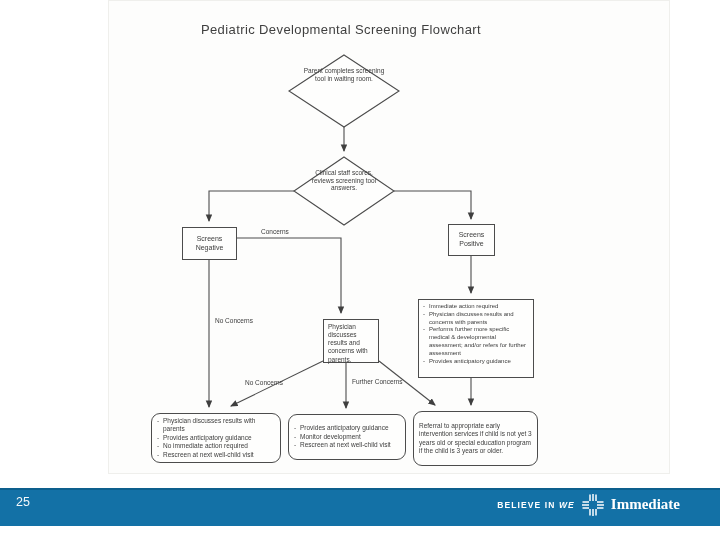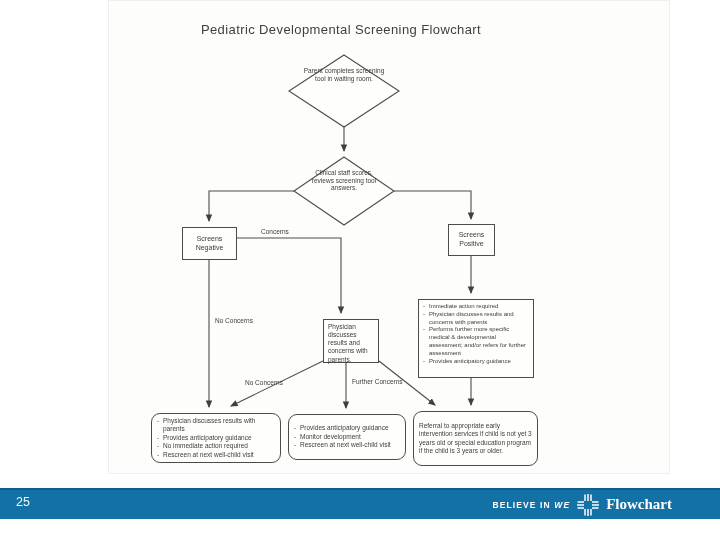--- a/index.html
+++ b/index.html
@@ -23,24 +23,24 @@
   .bullets{margin:0;padding:0;list-style:none;font-size:6px;line-height:1.3;color:#3c3c3c;text-align:left;}
   .bullets li{padding-left:6px;position:relative;}
   .bullets li::before{content:"-";position:absolute;left:0;top:0;}
   .edge-label{position:absolute;font-size:6.5px;color:#3c3c3c;white-space:nowrap;}
 
   
   .cdc-link{position:absolute;left:140px;top:470px;font-size:9.5px;color:#e2a23b;
     text-decoration:underline;}
 
   
-  .footer-bar{position:absolute;left:0;top:488px;width:720px;height:31px;background:#1371a6;
+  .footer-bar{position:absolute;left:0;top:488px;width:720px;height:38px;background:#1371a6;
     border-top:2px solid #0d5f8d;box-sizing:border-box;}
   .page-num{position:absolute;left:16px;top:5px;font-size:12.5px;color:rgba(255,255,255,.95);}
-  .brand-cluster{position:absolute;right:48px;top:0;height:29px;display:flex;align-items:center;gap:6px;}
+  .brand-cluster{position:absolute;right:40px;top:0;height:29px;display:flex;align-items:center;gap:6px;}
   .tagline{font-size:8.5px;letter-spacing:1.1px;color:#ffffff;font-weight:600;}
   .tagline .we{font-style:italic;}
   .brand-name{font-family:"Liberation Serif",serif;font-weight:700;font-size:15px;color:#ffffff;}
 </style>
 </head>
 <body>
 
 <div class="slide">
 
   <div class="scan">
@@ -124,17 +124,17 @@
             <line x1="12" y1="16" x2="12" y2="23"></line>
             <line x1="15" y1="16" x2="15" y2="22.5"></line>
           <line x1="1.5" y1="9" x2="8" y2="9"></line>
             <line x1="1" y1="12" x2="8" y2="12"></line>
             <line x1="1.5" y1="15" x2="8" y2="15"></line>
           <line x1="16" y1="9" x2="22.5" y2="9"></line>
             <line x1="16" y1="12" x2="23" y2="12"></line>
             <line x1="16" y1="15" x2="22.5" y2="15"></line>
         </g>
       </svg>
-      <span class="brand-name">Flowchart</span>
+      <span class="brand-name">Immediate</span>
     </div>
   </div>
 
 </div>
 
 </body></html>

